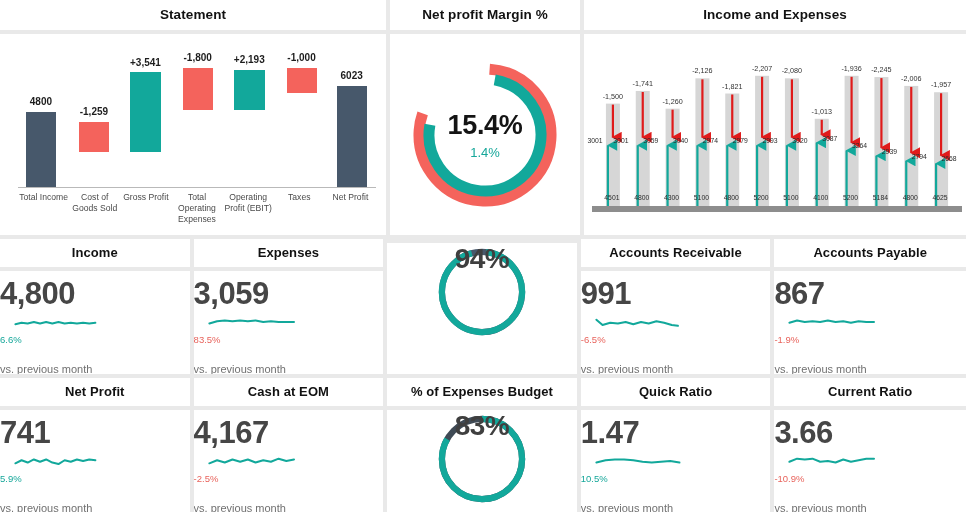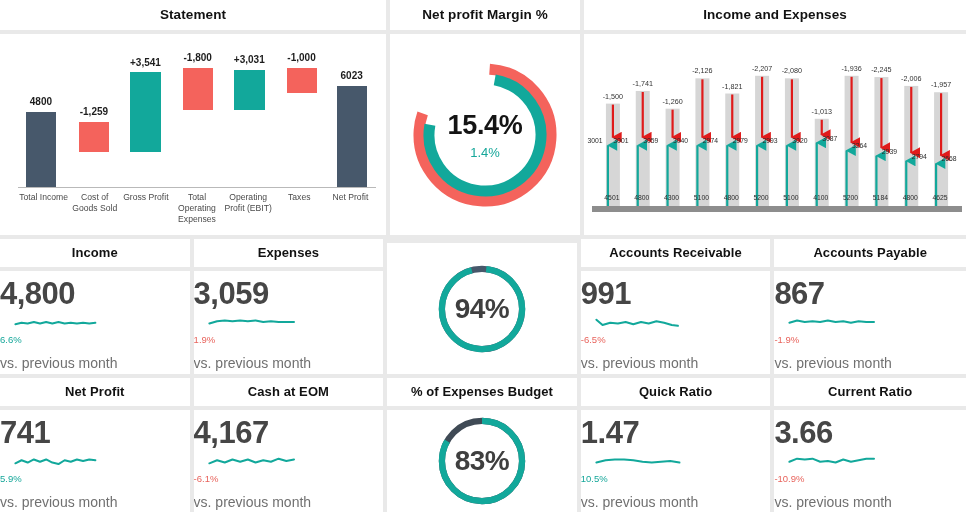--- a/index.html
+++ b/index.html
@@ -122,27 +122,27 @@
     font-size: 31px;
     font-weight: bold;
     color: #464646;
     letter-spacing: -.5px;
     line-height: 34px;
   }
   .kpi-spark { height: 20px; margin-top: 1px; }
   .kpi-delta { font-size: 9.5px; margin-top: 2px; }
   .kpi-delta.up   { color: #16a79a; }
   .kpi-delta.down { color: #e8635c; }
-  .kpi-note { font-size: 14px; color: #707070; margin-top: 10px; }
+  .kpi-note { font-size: 11px; color: #707070; margin-top: 18px; }
 
   
   .gauge-wrap {
     width: 100%; height: 100%;
     position: relative;
-    display: flex; align-items: center; justify-content: center;
+    display: flex; align-items: flex-start; justify-content: center;
   }
   .gauge-text {
     position: absolute;
     font-size: 28px; font-weight: bold; color: #3f3f3f;
     letter-spacing: -.5px;
   }
 </style>
 </head>
 <body>
 
@@ -163,21 +163,21 @@
             <div class="wf-bar" style="left:17.0%;width:8.5%;top:55%;height:21%;background:#F4635C;"></div>
             <div class="wf-lbl" style="left:21.2%;top:44%;">-1,259</div>
 
             <div class="wf-bar" style="left:31.4%;width:8.5%;top:21%;height:55%;background:#12A89B;"></div>
             <div class="wf-lbl" style="left:35.6%;top:10%;">+3,541</div>
 
             <div class="wf-bar" style="left:46.0%;width:8.5%;top:18%;height:29%;background:#F4635C;"></div>
             <div class="wf-lbl" style="left:50.2%;top:7%;">-1,800</div>
 
             <div class="wf-bar" style="left:60.4%;width:8.5%;top:19%;height:28%;background:#12A89B;"></div>
-            <div class="wf-lbl" style="left:64.6%;top:8%;">+3,031</div>
+            <div class="wf-lbl" style="left:64.6%;top:8%;">+2,193</div>
 
             <div class="wf-bar" style="left:75.0%;width:8.5%;top:18%;height:17%;background:#F4635C;"></div>
             <div class="wf-lbl" style="left:79.2%;top:7%;">-1,000</div>
 
             <div class="wf-bar" style="left:89.0%;width:8.5%;top:30%;height:70%;background:#47586B;"></div>
             <div class="wf-lbl" style="left:93.2%;top:19%;">6023</div>
           </div>
 
           <div class="wf-axis"></div>
 
@@ -322,21 +322,21 @@
     </div>
 
     <div class="card w-kpi">
       <div class="card-title">Expenses</div>
       <div class="card-body">
         <div class="kpi">
           <div class="kpi-value">3,059</div>
           <svg class="kpi-spark" width="120" height="20" viewBox="0 0 120 26">
             <polyline fill="none" stroke="#12A89B" stroke-width="2.6" stroke-linejoin="round" stroke-linecap="round" points="2,15 12,12 22,11 32,12 42,11 52,12 62,11 72,13 82,12 92,13 102,13 112,13"></polyline>
           </svg>
-          <div class="kpi-delta down">1.9%</div>
+          <div class="kpi-delta down">83.5%</div>
           <div class="kpi-note">vs. previous month</div>
         </div>
       </div>
     </div>
 
     <div class="card w-gauge">
       <div class="card-body">
         <div class="gauge-wrap">
           <svg viewBox="0 0 110 110" width="98" height="98">
             <circle cx="55" cy="55" r="45" fill="none" stroke="#47586B" stroke-width="7" stroke-dasharray="283" transform="rotate(-90 55 55)"></circle>
@@ -393,21 +393,21 @@
     </div>
 
     <div class="card w-kpi">
       <div class="card-title">Cash at EOM</div>
       <div class="card-body">
         <div class="kpi">
           <div class="kpi-value">4,167</div>
           <svg class="kpi-spark" width="120" height="20" viewBox="0 0 120 26">
             <polyline fill="none" stroke="#12A89B" stroke-width="2.6" stroke-linejoin="round" stroke-linecap="round" points="2,16 12,12 22,15 32,11 42,14 52,11 62,15 72,12 82,14 92,10 102,13 112,11"></polyline>
           </svg>
-          <div class="kpi-delta down">-6.1%</div>
+          <div class="kpi-delta down">-2.5%</div>
           <div class="kpi-note">vs. previous month</div>
         </div>
       </div>
     </div>
 
     <div class="card w-gauge">
       <div class="card-title">% of Expenses Budget</div>
       <div class="card-body">
         <div class="gauge-wrap">
           <svg viewBox="0 0 110 110" width="98" height="98">

